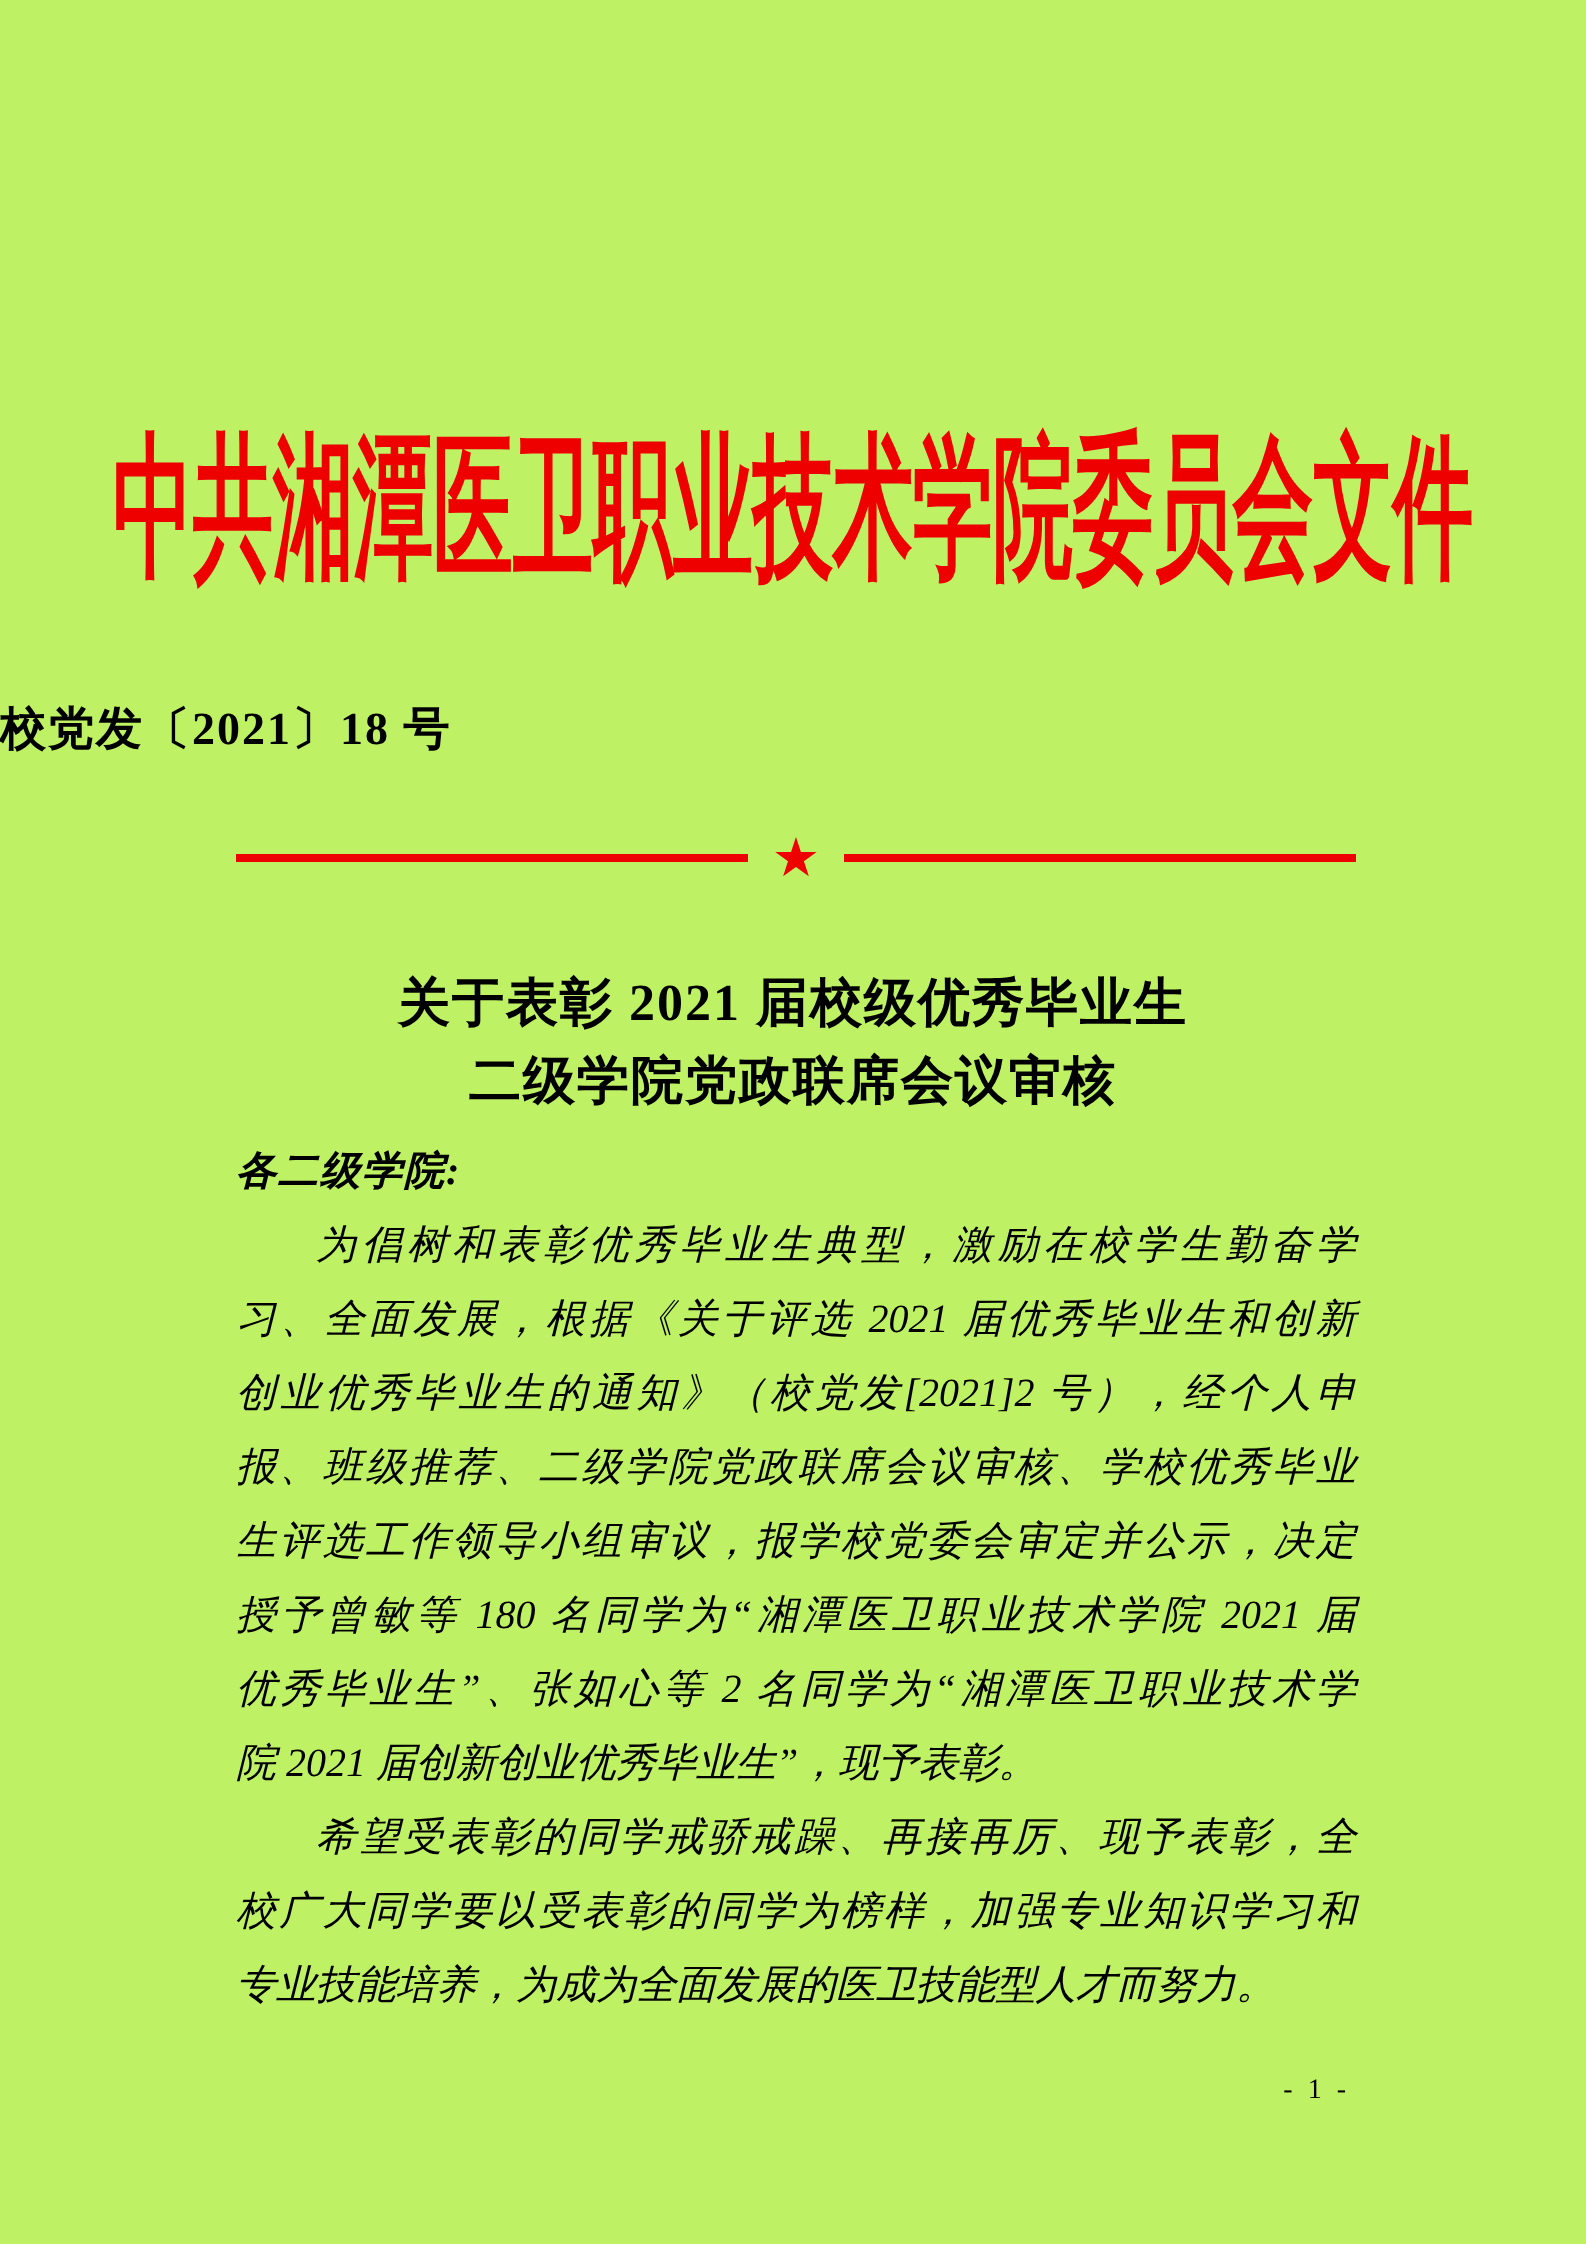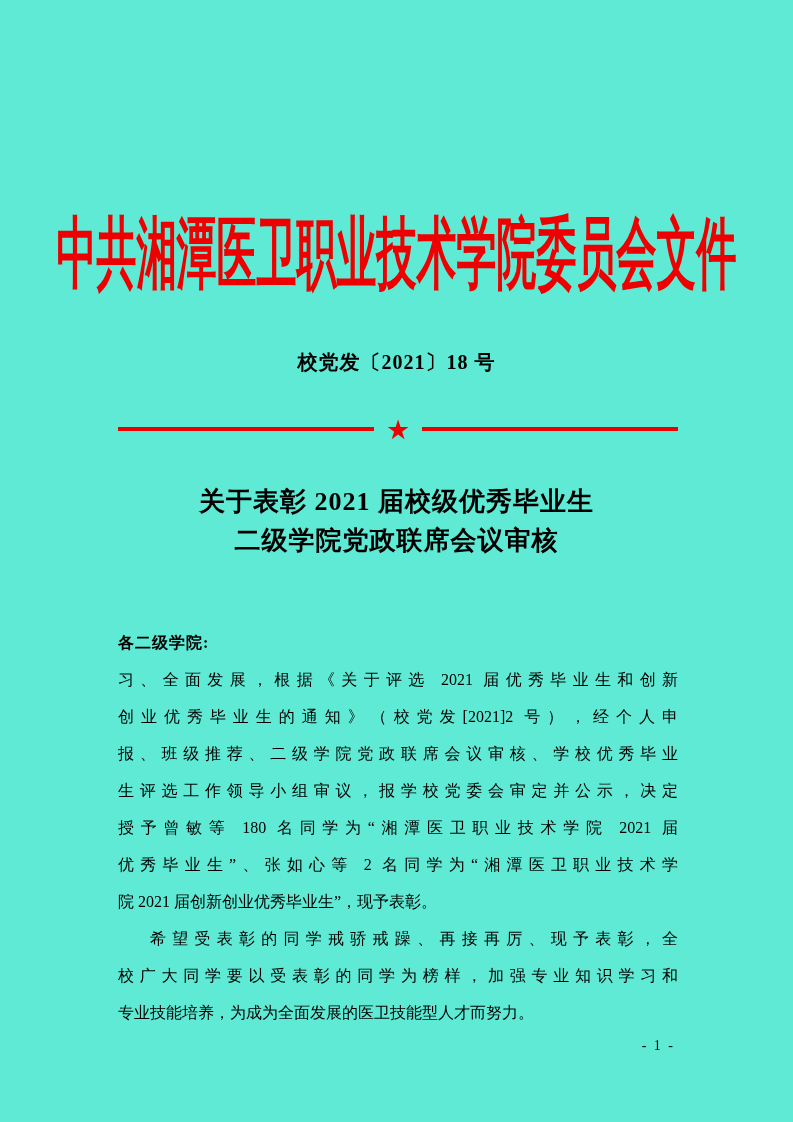--- a/index.html
+++ b/index.html
@@ -11,21 +11,21 @@
     width: 793px;
     height: 1122px;
     position: relative;
     overflow: hidden;
     font-family: "Liberation Serif", "DejaVu Serif", serif;
     color: #000000;
   }
   .page {
     position: absolute;
     inset: 0;
-    background: #5eead4;
+    background: #bef264;
   }
   
   .red-head-wrap {
     position: absolute;
     top: 216px;
     left: 0;
     width: 100%;
     text-align: center;
     line-height: 1;
   }
@@ -38,22 +38,21 @@
     transform: scaleY(1.95);
     transform-origin: center top;
     white-space: nowrap;
   }
   
   .doc-number {
     position: absolute;
     top: 349px;
     left: 0;
     width: 100%;
-    text-align: center;
-    font-size: 20px;
+    font-size: 23px;
     font-weight: bold;
     letter-spacing: 1px;
   }
   
   .divider {
     position: absolute;
     top: 414px;
     left: 118px;
     width: 560px;
     height: 30px;
@@ -81,25 +80,26 @@
     width: 100%;
     text-align: center;
     font-size: 26px;
     font-weight: bold;
     line-height: 39px;
     letter-spacing: 1px;
   }
   
   .body-block {
     position: absolute;
-    top: 624px;
+    top: 568px;
     left: 118px;
     width: 560px;
-    font-size: 16px;
+    font-size: 20px;
     line-height: 37px;
+    font-style: italic;
   }
   .salutation {
     font-weight: bold;
     letter-spacing: 1px;
   }
   .bline {
     text-align: justify;
     text-align-last: justify;
     white-space: nowrap;
   }
@@ -137,20 +137,21 @@
 
   <div class="doc-title">
     <div>关于表彰 2021 届校级优秀毕业生</div>
     <div>二级学院党政联席会议审核</div>
   </div>
 
   <div class="body-block">
     <div class="salutation">各二级学院:</div>
 
     <div>
+      <div class="bline indent">为倡树和表彰优秀毕业生典型，激励在校学生勤奋学</div>
       <div class="bline">习、全面发展，根据《关于评选 2021 届优秀毕业生和创新</div>
       <div class="bline">创业优秀毕业生的通知》（校党发[2021]2 号），经个人申</div>
       <div class="bline">报、班级推荐、二级学院党政联席会议审核、学校优秀毕业</div>
       <div class="bline">生评选工作领导小组审议，报学校党委会审定并公示，决定</div>
       <div class="bline">授予曾敏等 180 名同学为“湘潭医卫职业技术学院 2021 届</div>
       <div class="bline">优秀毕业生”、张如心等 2 名同学为“湘潭医卫职业技术学</div>
       <div class="bline endline">院 2021 届创新创业优秀毕业生”，现予表彰。</div>
     </div>
 
     <div>

